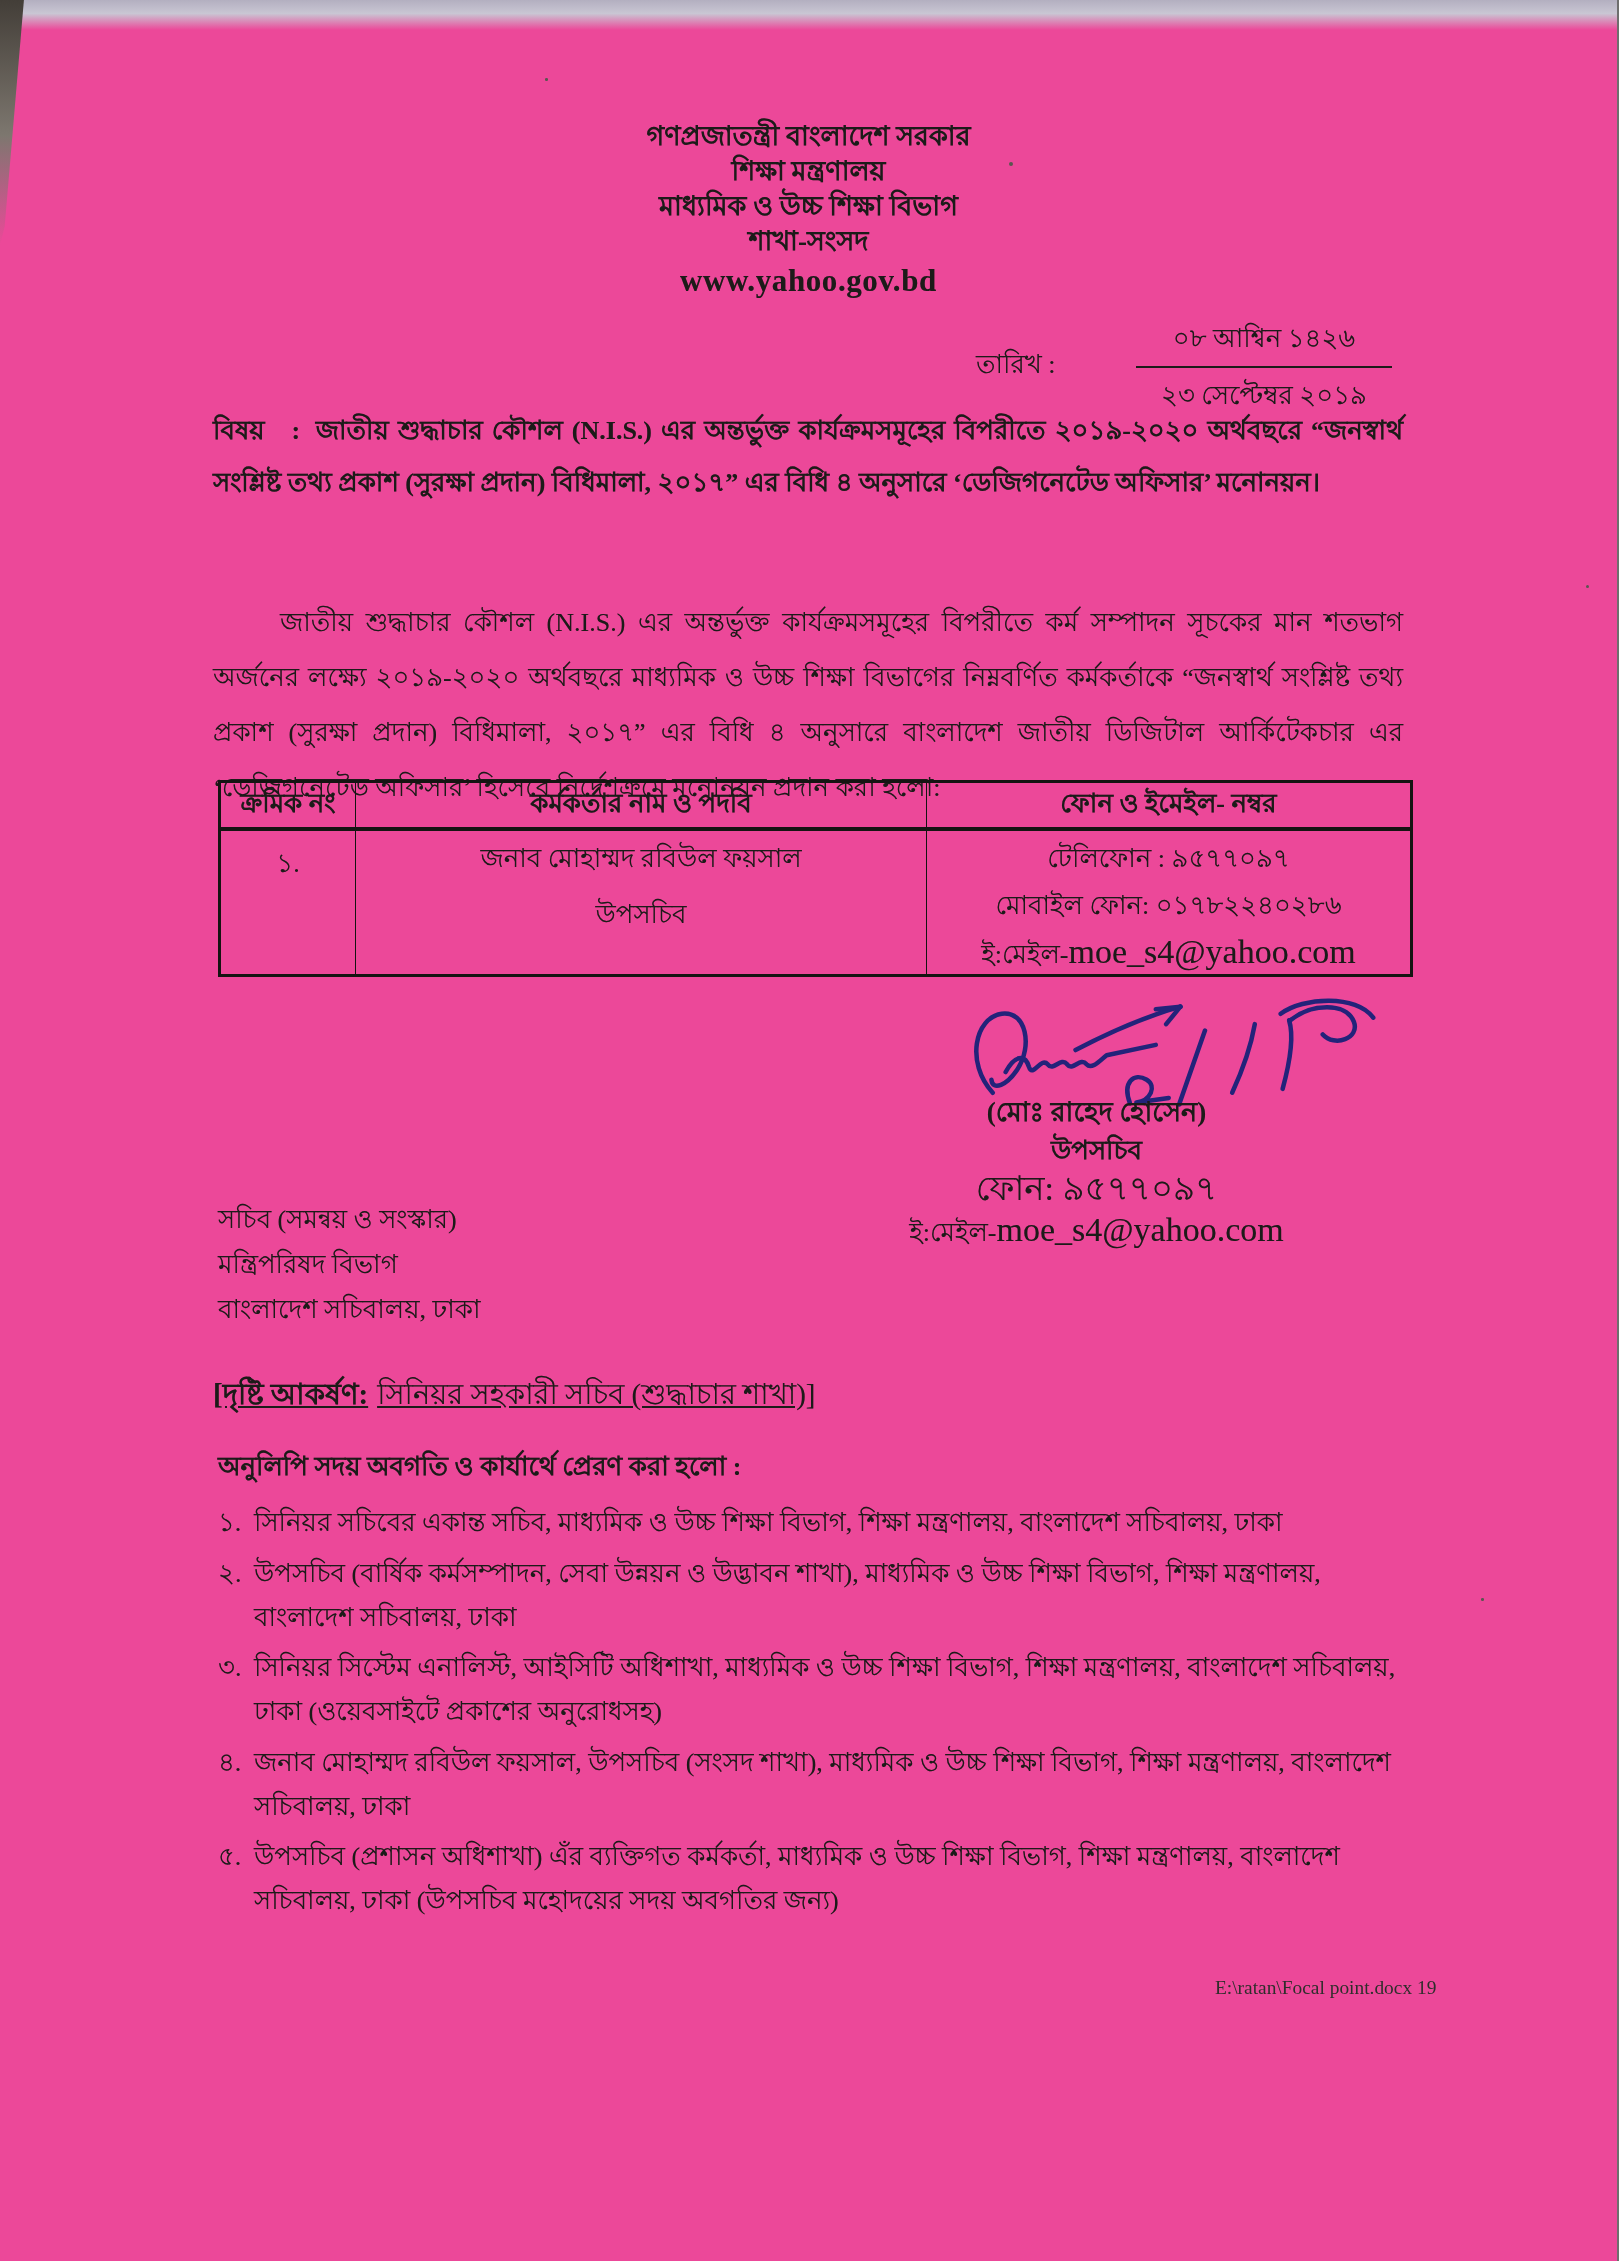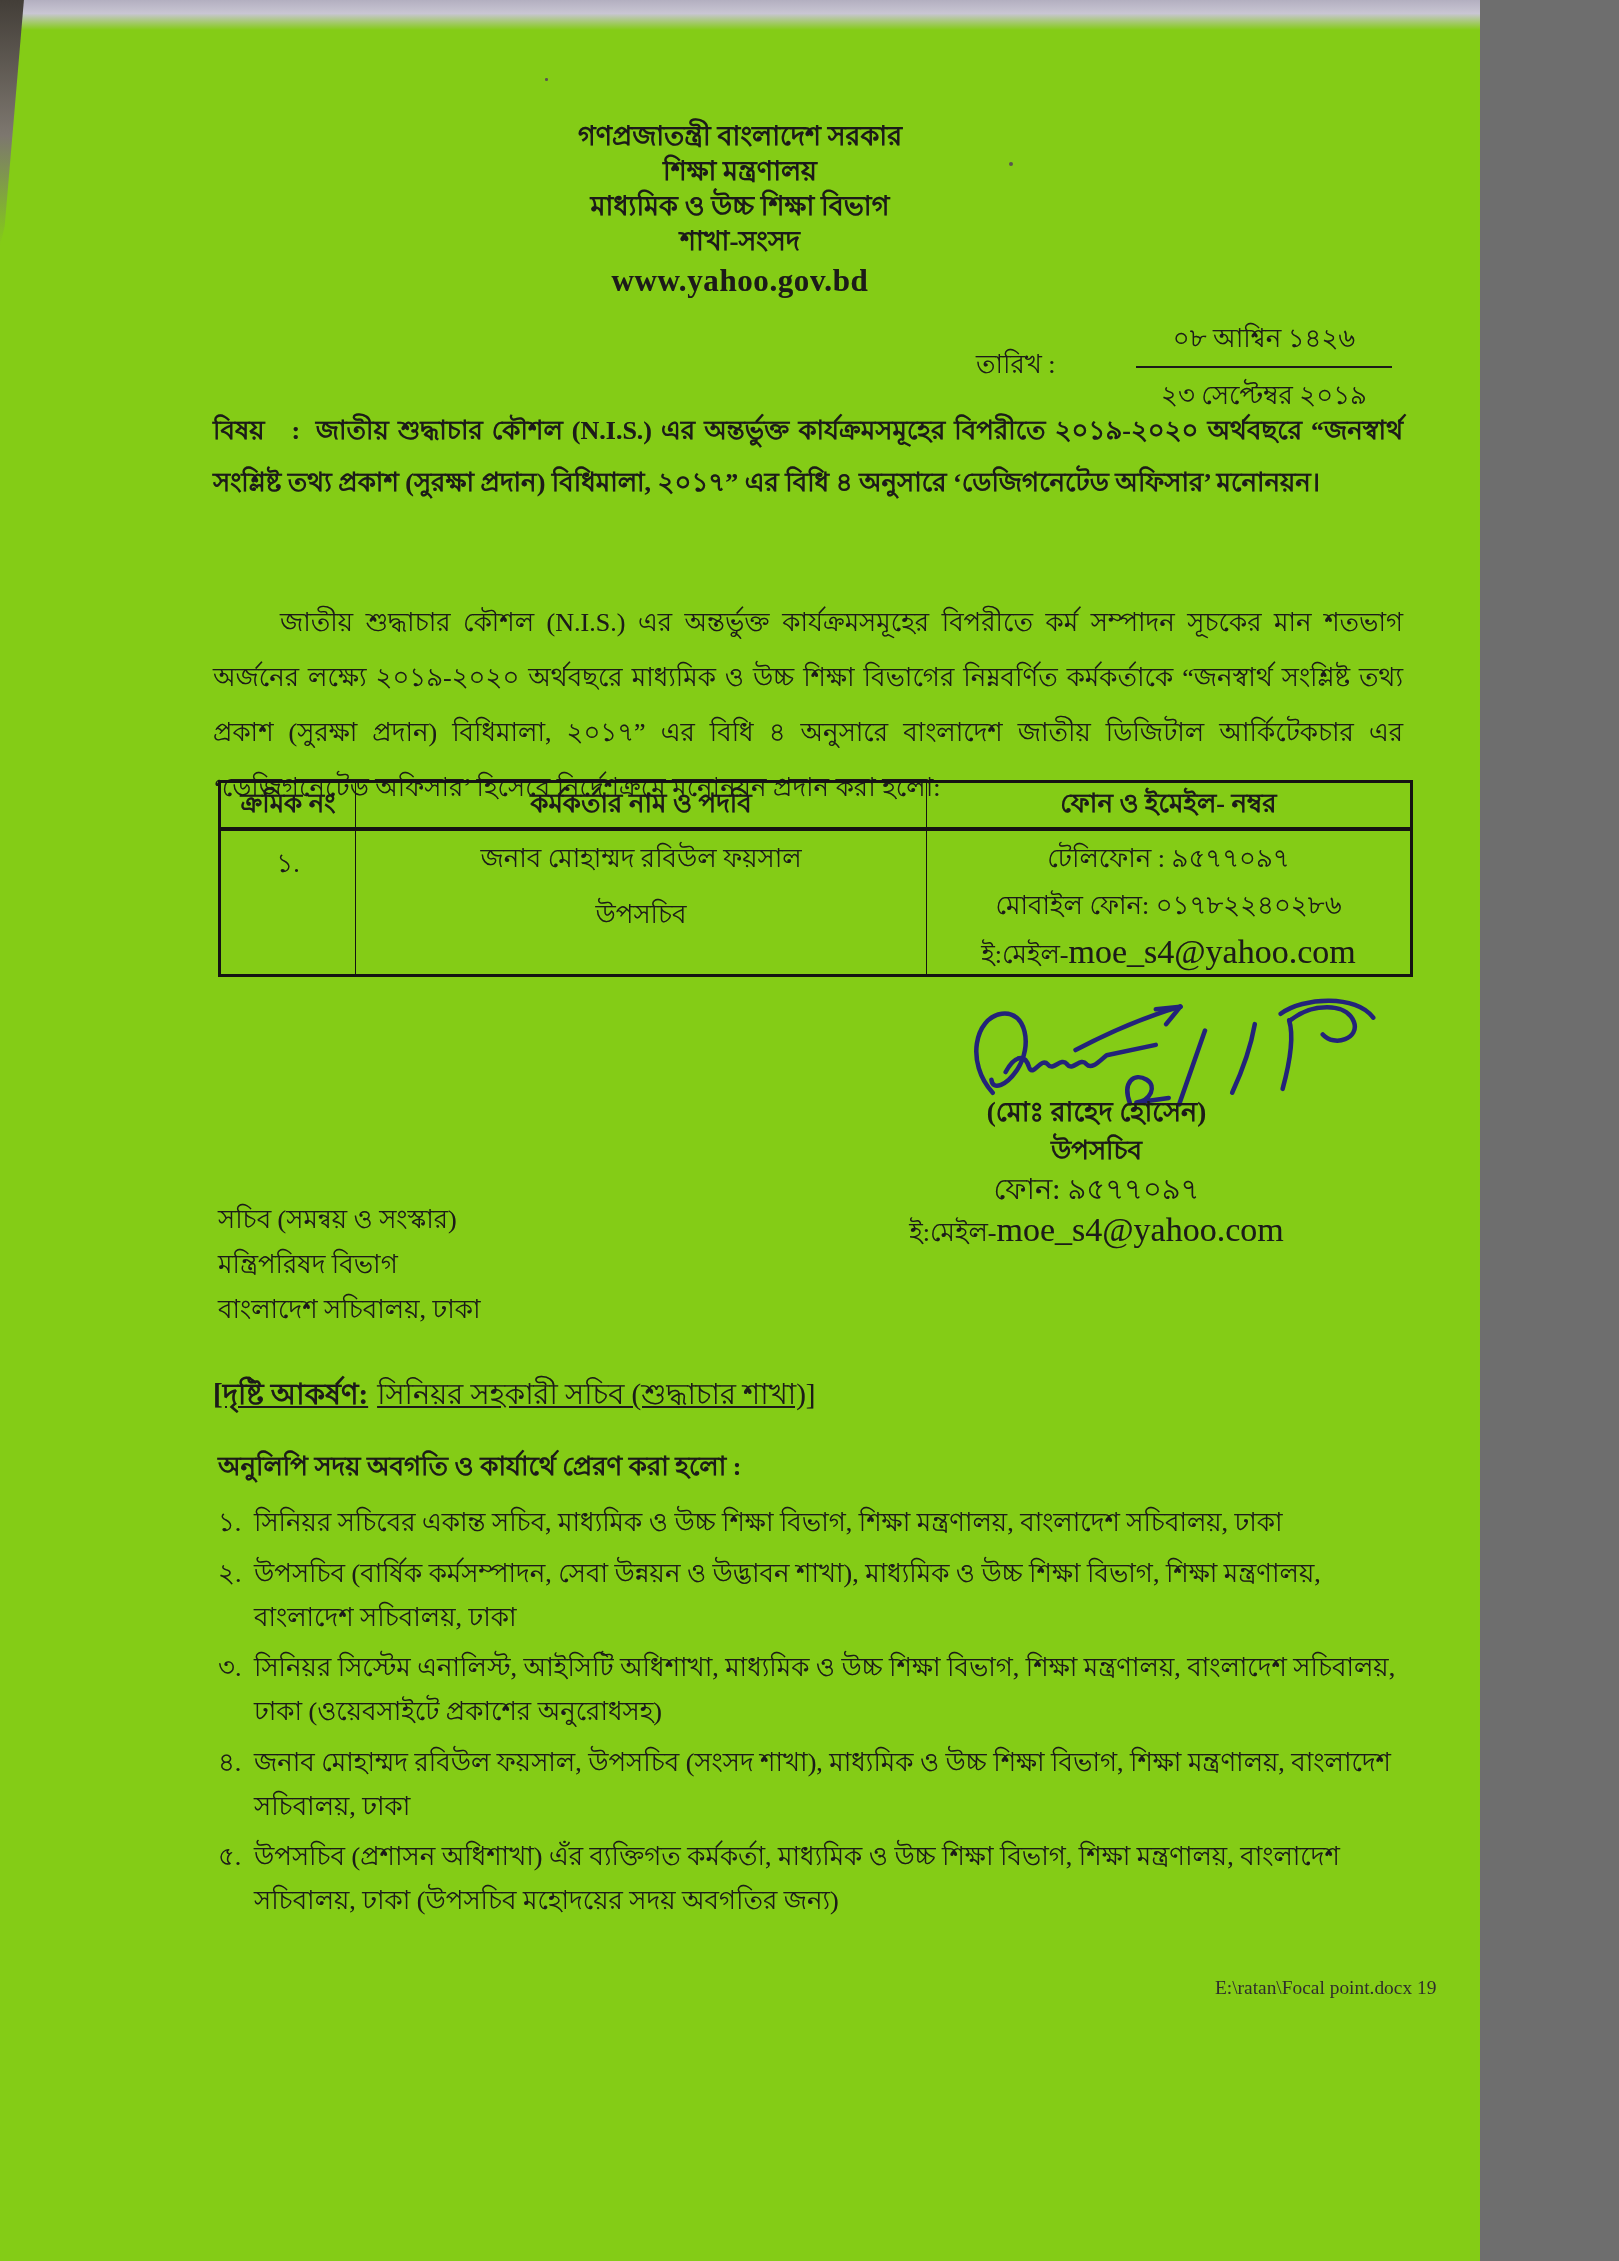--- a/index.html
+++ b/index.html
@@ -1,17 +1,17 @@
 <!DOCTYPE html>
 <html style="font-size:10.3px"><head>
 <meta charset="utf-8">
 <style>
   html,body{margin:0;padding:0;background:#6e6e6e;}
   .sheet{
-    position:relative;width:1480px;height:2261px;background:#84cc16;
+    position:relative;width:1617px;height:2261px;background:#ec4899;
     overflow:hidden;color:#1c1b19;
     font-family:"Liberation Serif","DejaVu Serif",serif;
     text-shadow:0 0 0.6px rgba(20,18,16,.35);
   }
   
   .scan-top{position:absolute;top:0;left:0;right:0;height:30px;
     background:linear-gradient(180deg,#b3afc0 0%,#c9c6d3 45%,rgba(253,253,252,0) 100%);}
   .scan-left{position:absolute;top:0;left:0;width:26px;height:246px;
     background:linear-gradient(180deg,#433e38 0%,#7d776f 55%,rgba(253,253,252,0) 100%);
     clip-path:polygon(0 0,92% 0,18% 92%,0 100%);}
@@ -47,21 +47,21 @@
   .cell-name .line2{margin-top:19.4px;line-height:36px;}
   .cell-contact .c1{margin-top:10.3px;line-height:35px;}
   .cell-contact .c2{margin-top:11.6px;line-height:35px;}
   .cell-contact .c3{margin-top:9px;line-height:39px;}
   .latin-lg{font-family:"Liberation Serif","DejaVu Serif",serif;font-size:34px;}
   
   .sig-svg{position:absolute;left:928px;top:984px;}
   .sig-block{position:absolute;left:867px;top:1093px;width:459px;text-align:center;}
   .sig-name{font-size:27px;font-weight:700;line-height:39px;}
   .sig-desig{font-size:26px;font-weight:700;line-height:38px;}
-  .sig-phone{font-size:29px;line-height:38px;}
+  .sig-phone{font-size:34px;line-height:38px;}
   .sig-email{font-size:26px;line-height:43px;}
   
   .addressee{position:absolute;top:1197px;left:218px;font-size:26px;}
   .addr-line{line-height:45px;}
   .attention{position:absolute;top:1371px;left:213px;font-size:29px;text-decoration:underline;}
   .att-label{font-weight:700;}
   .att-text{margin-left:9px;}
   
   .copies-heading{position:absolute;top:1446px;left:218px;font-size:26px;font-weight:700;}
   .copy-list{position:absolute;top:1501px;left:218px;width:1195px;font-size:26px;}

